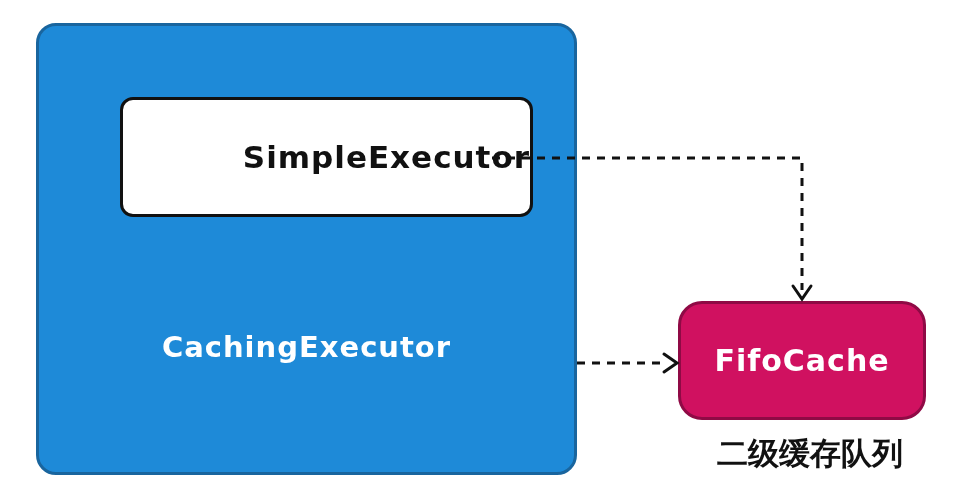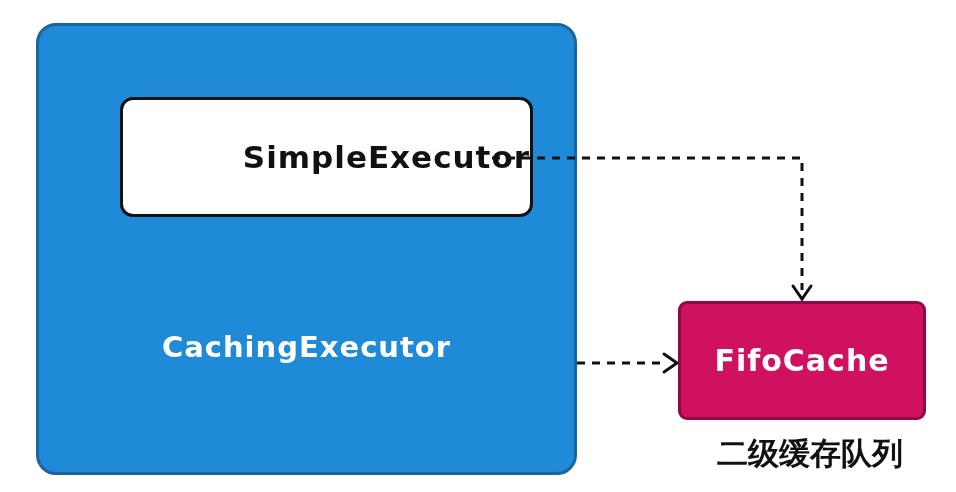--- a/index.html
+++ b/index.html
@@ -33,21 +33,21 @@
     display:flex;align-items:center;justify-content:flex-end;
   }
   .inner-box span{
     color:#111111;font-size:31px;font-weight:600;letter-spacing:1px;
   }
   .cache-box{
     position:absolute;left:678px;top:301px;
     width:248px;height:119px;box-sizing:border-box;
     background:#d01160;
     border:3px solid #8f0a45;
-    border-radius:9px;
+    border-radius:24px;
     display:flex;align-items:center;justify-content:center;
   }
   .cache-box span{
     color:#ffffff;font-size:30px;font-weight:600;letter-spacing:1px;
   }
   
   svg.arrows{position:absolute;left:0;top:0;pointer-events:none;z-index:3;}
   
   .edge-label{
     position:absolute;left:686px;top:146px;

